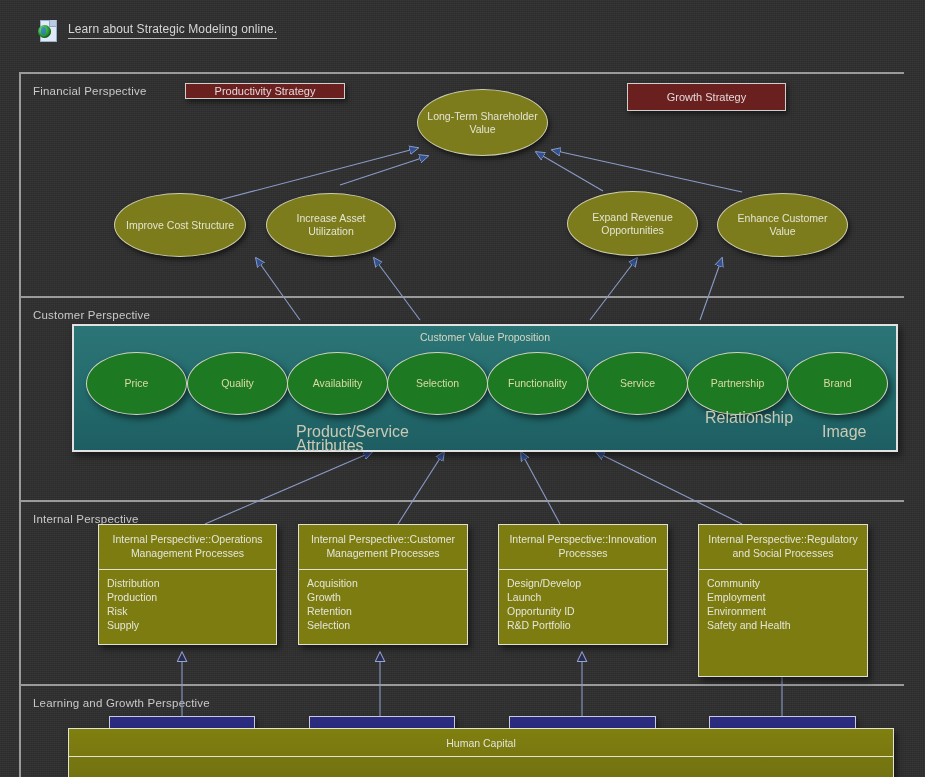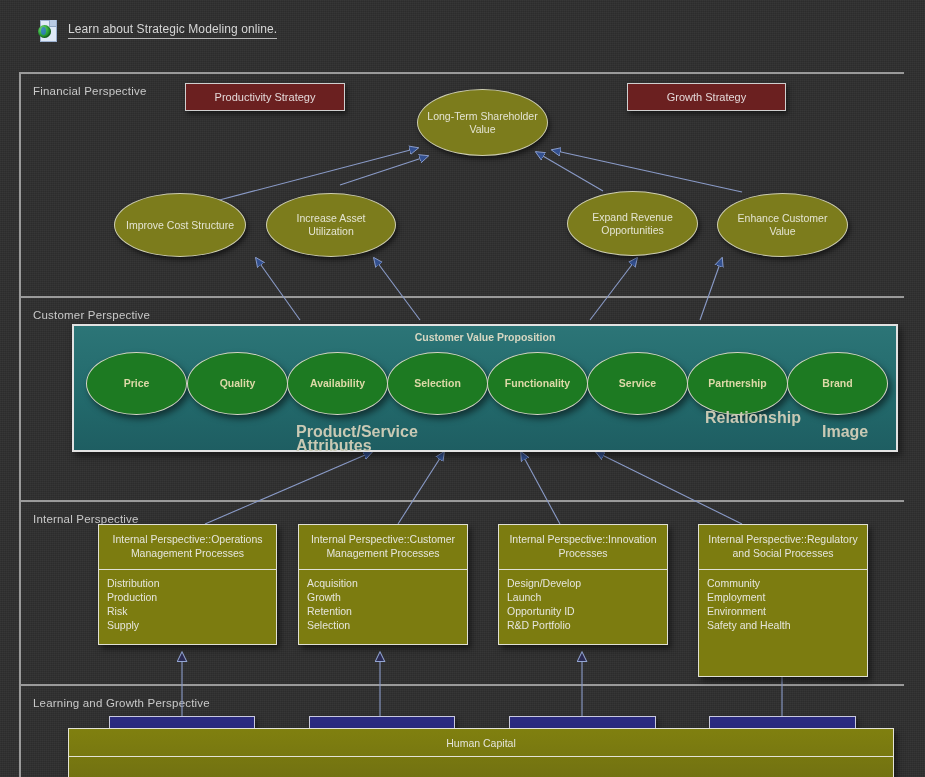--- a/index.html
+++ b/index.html
@@ -35,21 +35,21 @@
              box-shadow:2px 3px 5px rgba(0,0,0,.55);padding:0 8px;}
   .ell-green{background:#1d7a22;border:1.5px solid #d4d4c6;color:#ddd9a8;font-size:10.5px;line-height:13px;
              box-shadow:3px 4px 6px rgba(0,0,0,.5);}
 
   
   .strategy{position:absolute;background:#6b2020;border:1.5px solid #cfcfcf;color:#e3d8d8;font-size:11px;
             display:flex;align-items:center;justify-content:center;box-shadow:2px 3px 5px rgba(0,0,0,.5);box-sizing:border-box;}
 
   
   #cvp{position:absolute;background:linear-gradient(180deg,#2c7577 0%,#236a6c 55%,#1e5e62 100%);
-       border:2px solid #e2e2e2;box-sizing:border-box;box-shadow:3px 4px 7px rgba(0,0,0,.5);font-weight:bold;}
+       border:2px solid #e2e2e2;box-sizing:border-box;box-shadow:3px 4px 7px rgba(0,0,0,.5);}
   #cvp-title{position:absolute;top:5px;left:0;right:0;text-align:center;color:#d7d7c2;font-size:10.5px;}
   .cvp-group{position:absolute;color:#c9c9b4;font-size:16px;line-height:14px;}
 
   
   .cls{position:absolute;background:#7c7c10;border:1.5px solid #e0e0d4;box-sizing:border-box;
        box-shadow:3px 4px 6px rgba(0,0,0,.5);display:flex;flex-direction:column;}
   .cls-head{padding:8px 6px 9px;text-align:center;color:#e5e5dc;font-size:10.5px;line-height:13.5px;
             border-bottom:1.5px solid #e0e0d4;}
   .cls-body{flex:1;padding:6px 8px;color:#e5e5dc;font-size:10.5px;line-height:14px;}
 
@@ -116,21 +116,21 @@
     </g>
     <g stroke="#8a9bc8" stroke-width="1.1" fill="none" marker-end="url(#hollowArrow)">
 
       <path d="M182,716 L182,652"></path>
       <path d="M380,716 L380,652"></path>
       <path d="M582,716 L582,652"></path>
       <path d="M782,716 L782,652"></path>
     </g>
   </svg>
 
-  <div class="strategy" style="left:185px;top:83px;width:160px;height:28px;">
+  <div class="strategy" style="left:185px;top:83px;width:160px;height:16px;">
     <span>Productivity Strategy</span>
   </div>
   <div class="strategy" style="left:627px;top:83px;width:159px;height:28px;">
     <span>Growth Strategy</span>
   </div>
 
   <div class="ell ell-olive" style="left:417px;top:89px;width:131px;height:67px;">
     <span>Long-Term Shareholder Value</span>
   </div>
   <div class="ell ell-olive" style="left:114px;top:193px;width:132px;height:64px;">

